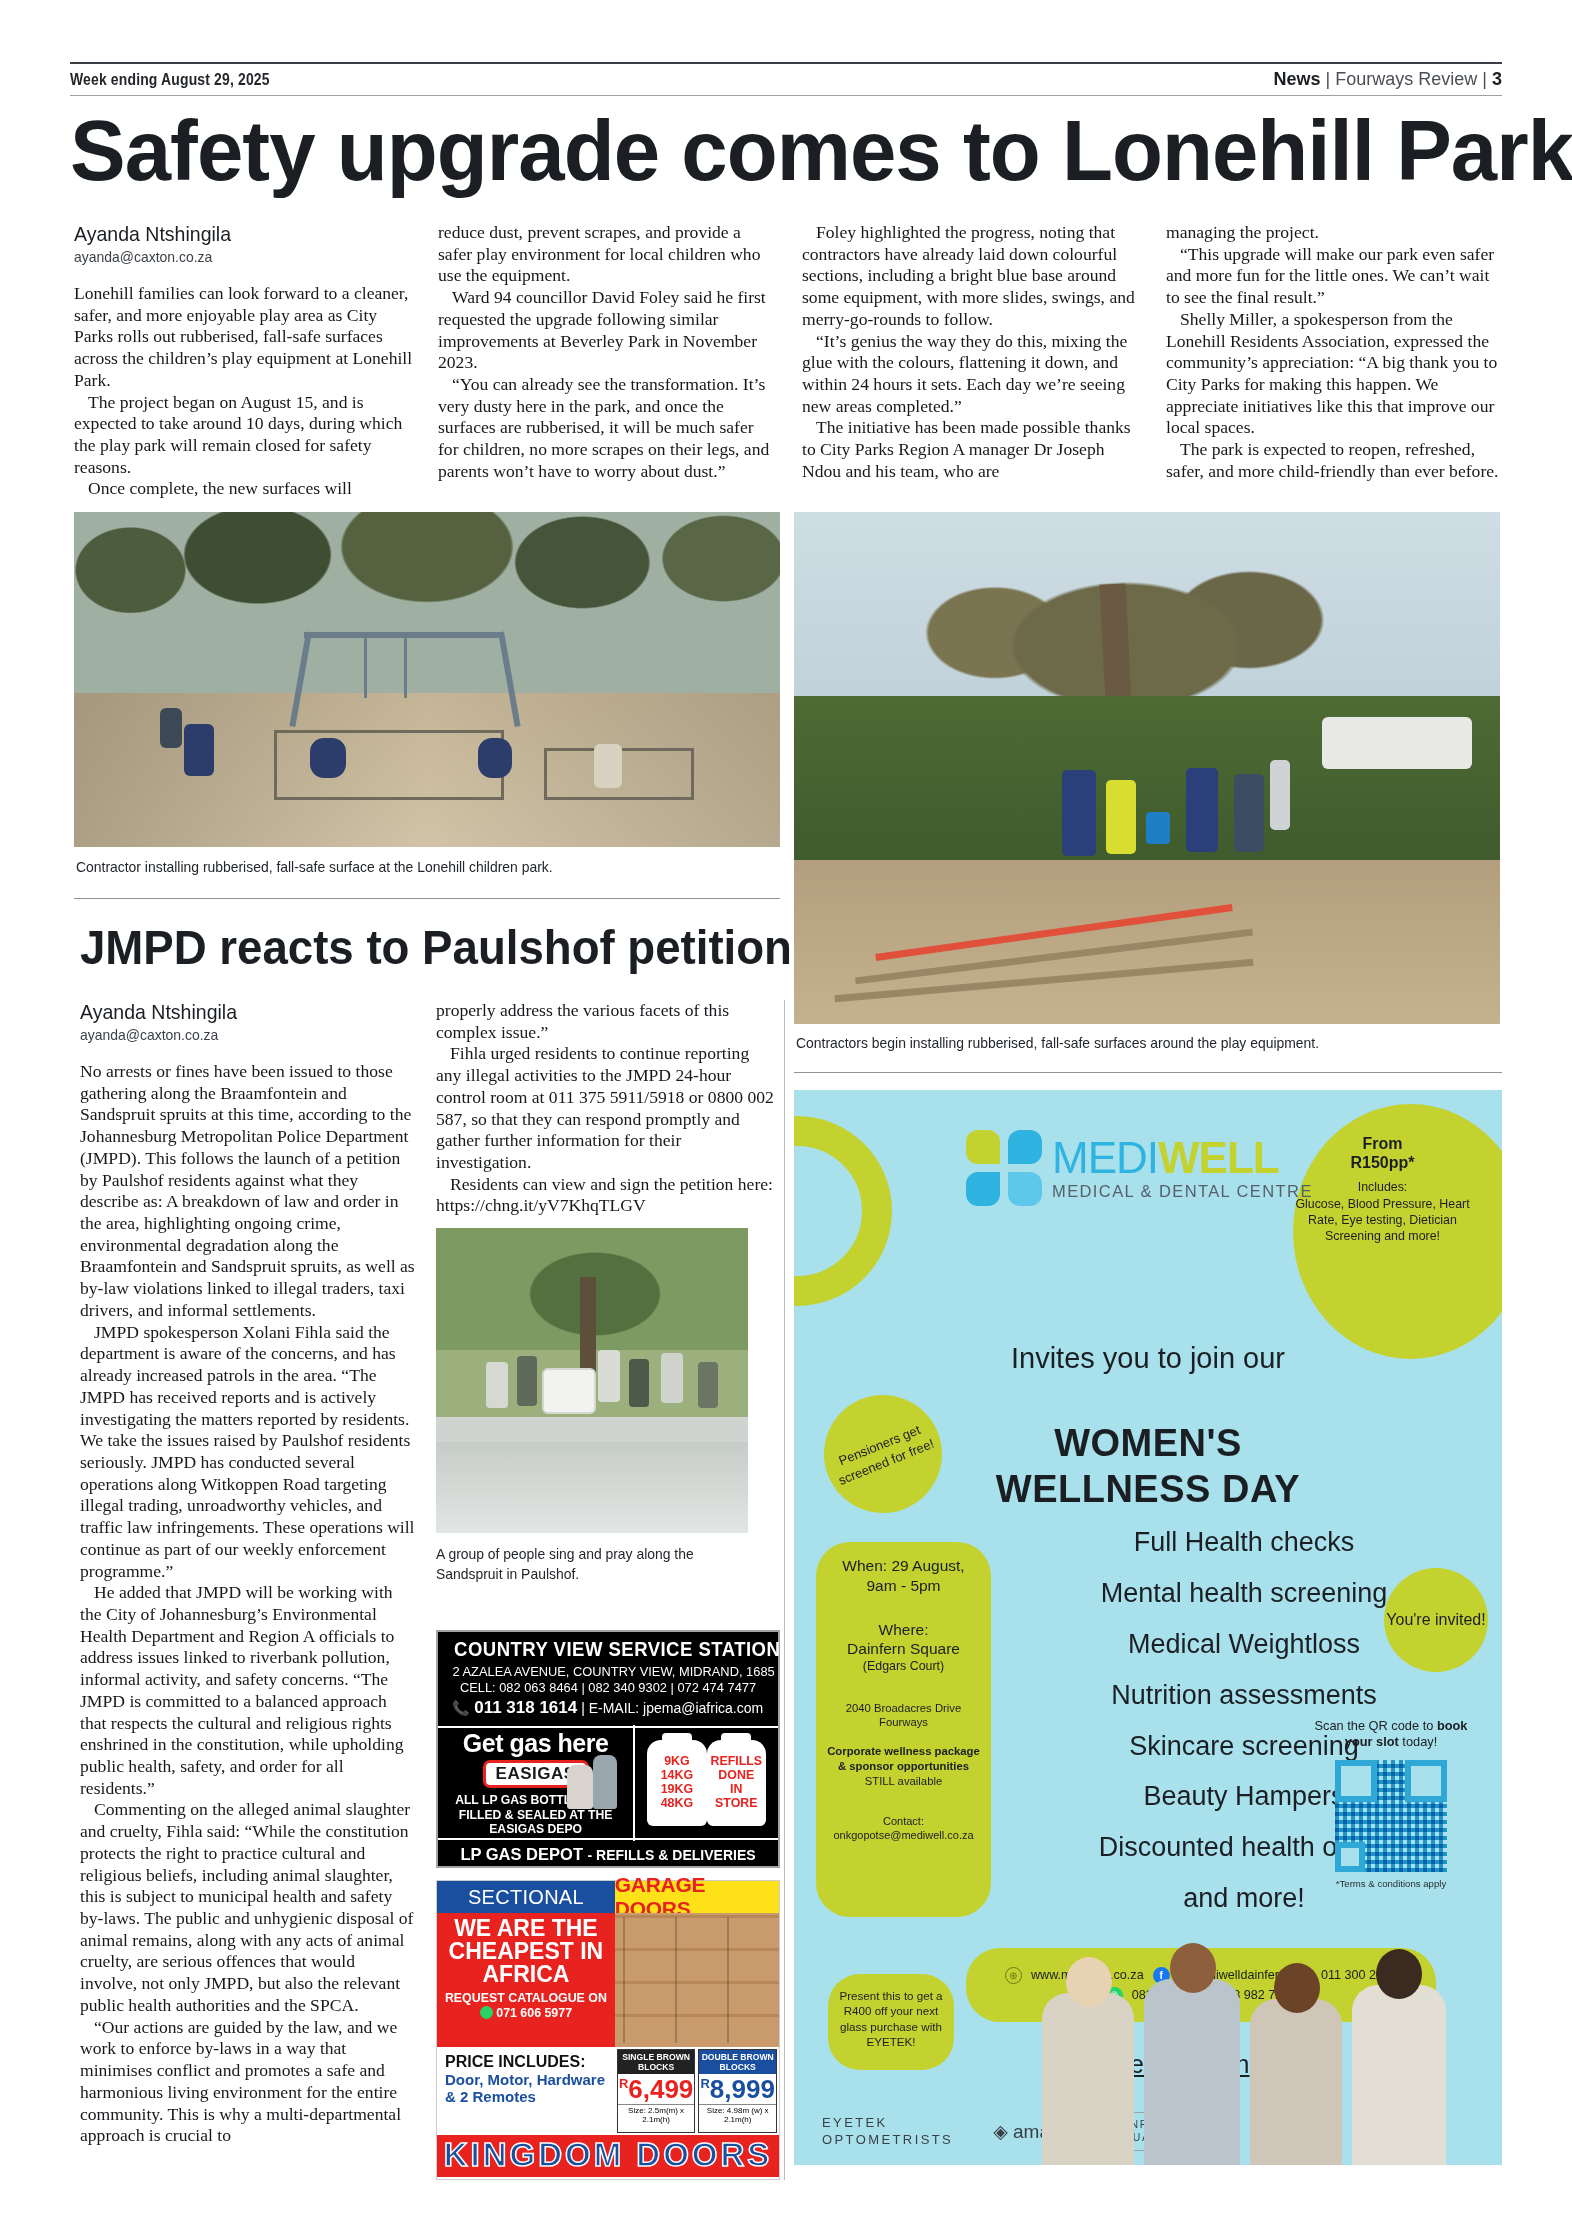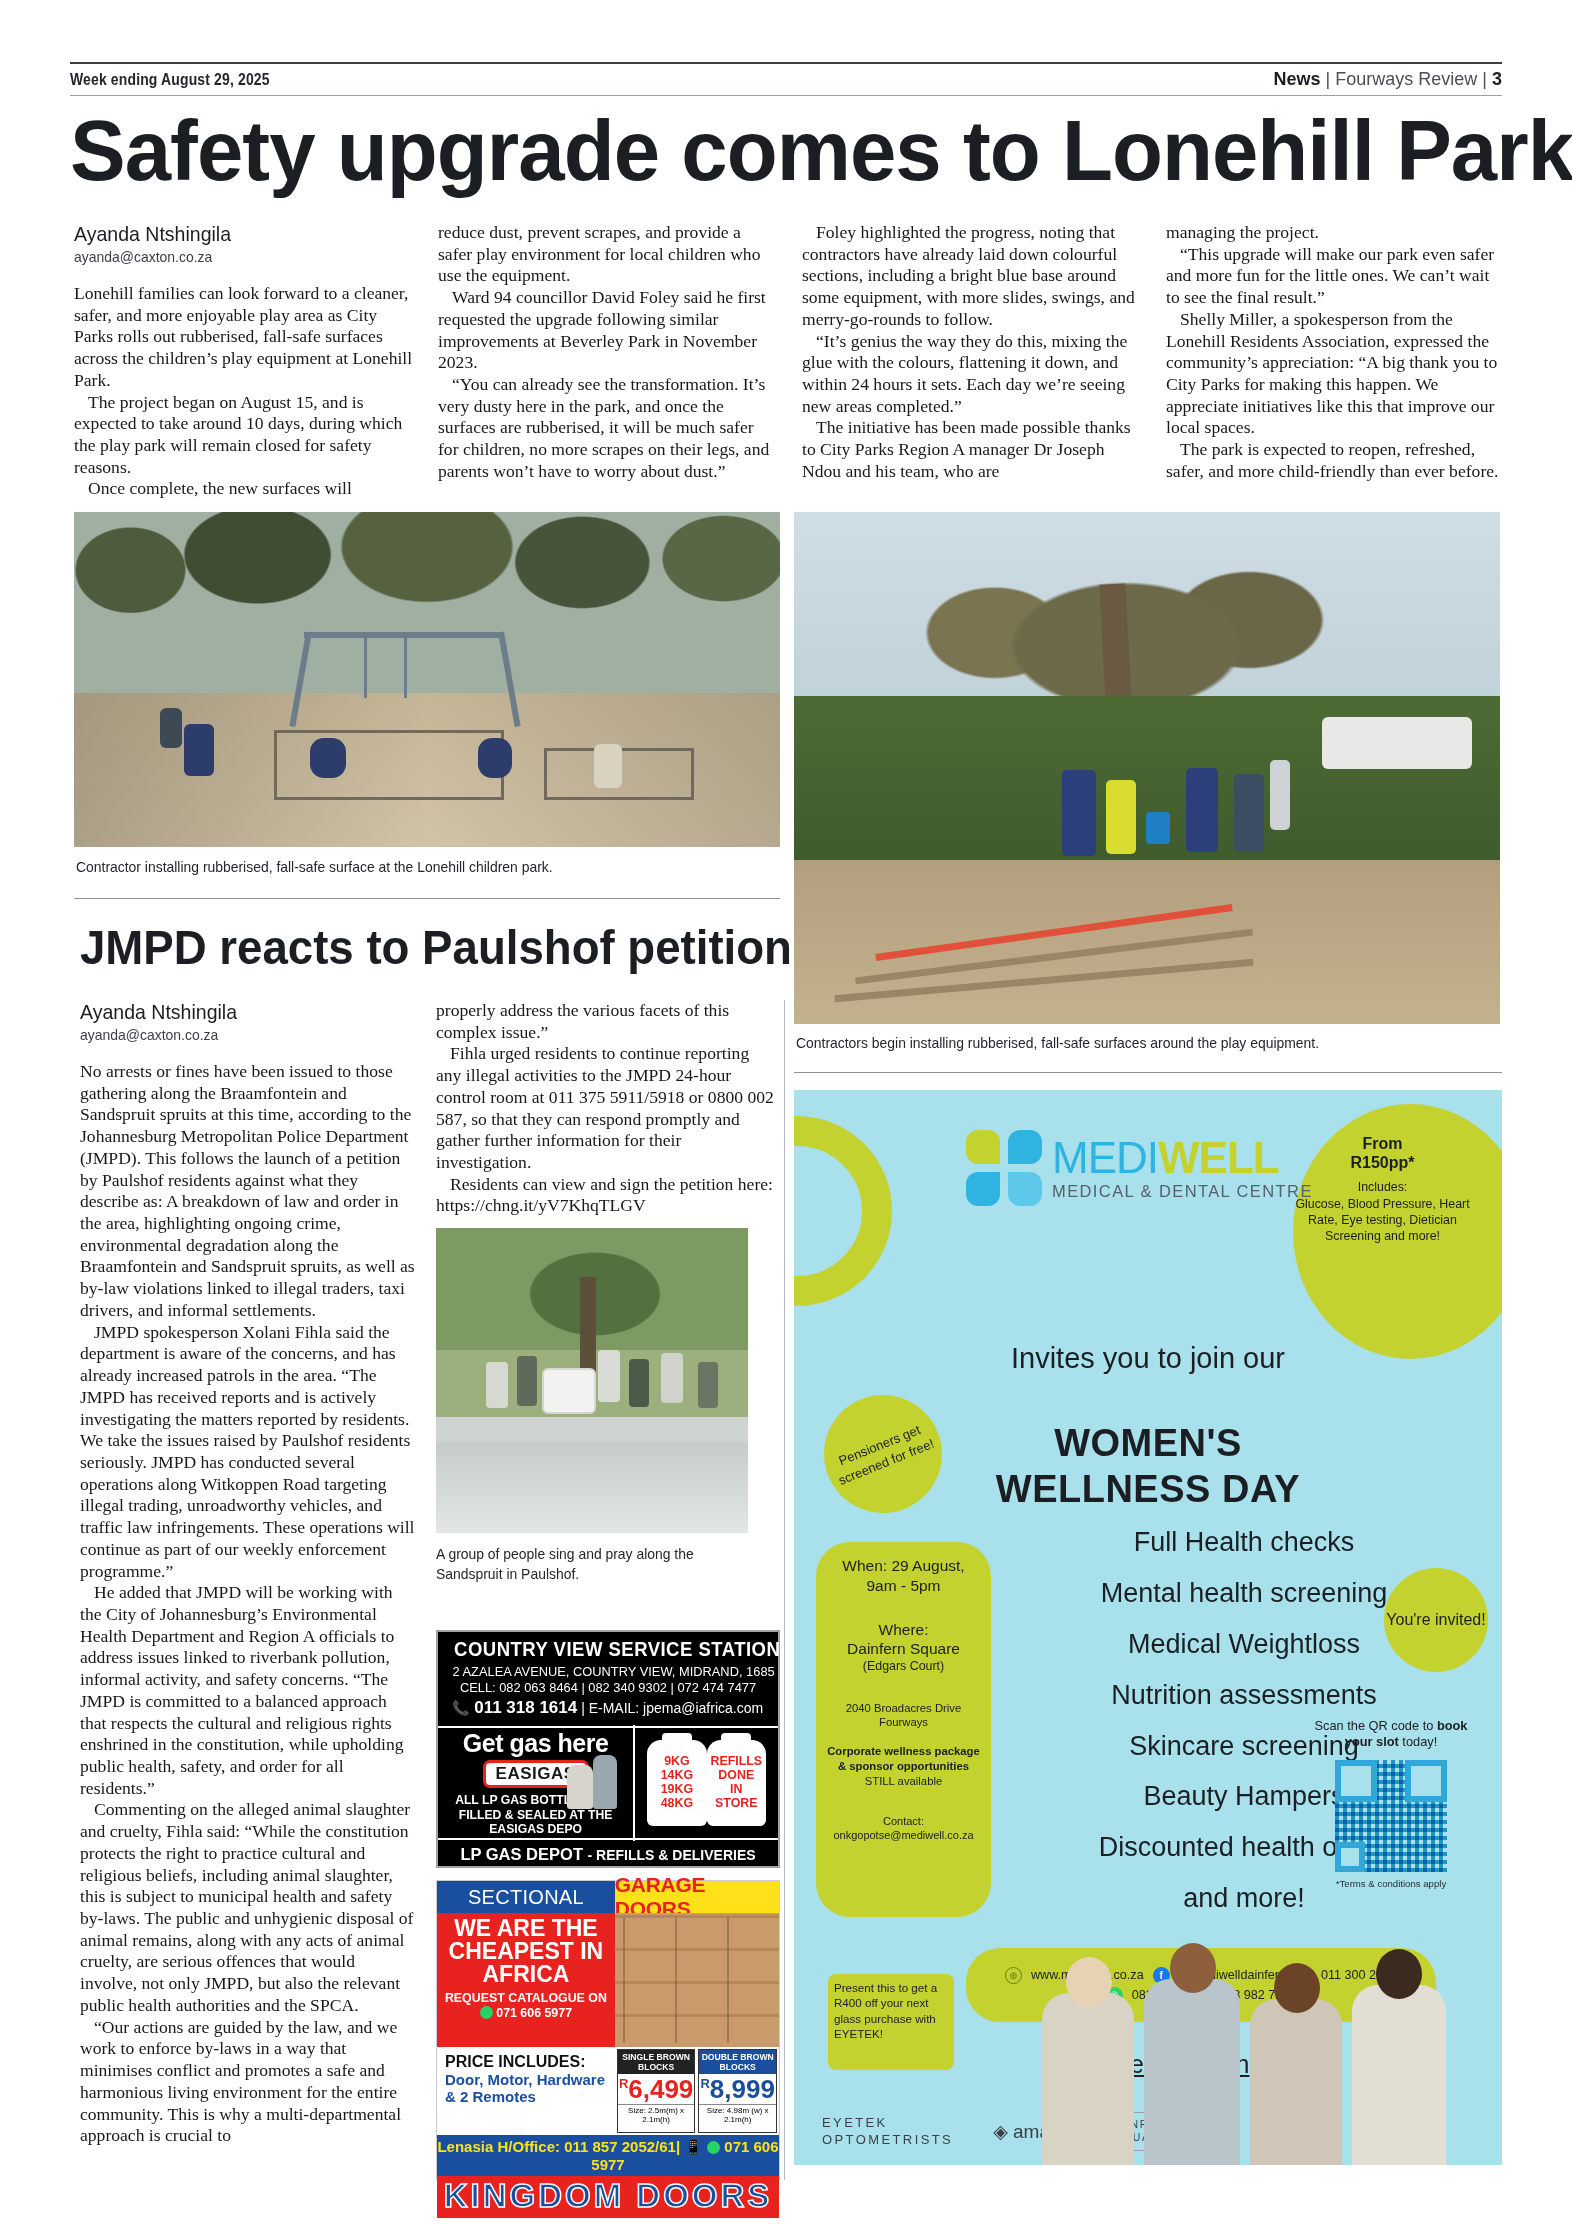--- a/index.html
+++ b/index.html
@@ -251,21 +251,21 @@
        repeating-linear-gradient(90deg,#2fa8d8 0 4px, transparent 4px 8px),
        repeating-linear-gradient(0deg,#2fa8d8 0 4px, transparent 4px 8px);
      background-blend-mode:multiply; position:relative; }
   .mw-qr::before, .mw-qr::after{ content:""; position:absolute; width:30px; height:30px;
      border:6px solid #2fa8d8; background:#a8e1ec; }
   .mw-qr::before{ left:0; top:0; } .mw-qr::after{ right:0; top:0; }
   .mw-qr-e { position:absolute; left:0; bottom:0; width:30px; height:30px;
      border:6px solid #2fa8d8; background:#a8e1ec;}
   .mw-tc { font-size:9.6px; color:#2a2f34; }
   .mw-r400 { position:absolute; left:34px; top:884px; width:126px; height:96px;
-     background:#c3d22e; border-radius:8px; padding:6px 6px;
+     background:#c3d22e; border-radius:32px; text-align:center; padding:14px 6px;
      font-size:11.6px; line-height:1.32; color:#1b1f23;}
   .mw-contact { position:absolute; left:172px; top:858px; width:470px; height:74px;
      background:#c3d22e; border-radius:34px; display:flex; flex-direction:column;
      align-items:center; justify-content:center; gap:3px; color:#1b1f23;}
   .mw-contact .r { display:flex; align-items:center; gap:9px; font-size:12.6px; white-space:nowrap;}
   .mw-ic { display:inline-flex; width:17px; height:17px; border-radius:50%;
      align-items:center; justify-content:center; font-size:10px; color:#fff; }
   .mw-ic.globe{ background:transparent; border:1.5px solid #6c7a12; color:#6c7a12;}
   .mw-ic.fb{ background:#1877f2; font-weight:bold;}
   .mw-ic.ph{ background:transparent; border:1.5px solid #6c7a12; color:#6c7a12;}
@@ -479,26 +479,20 @@
         </div>
         <div class="kd-card">
           <div class="hdr blue">DOUBLE BROWN BLOCKS</div>
           <div class="amt blue">
             <sup>R</sup><span>8,999</span>
           </div>
           <div class="sz">Size: 4.98m (w) x 2.1m(h)</div>
         </div>
       </div>
     </div>
-    <div class="kd-bar">
-      <span>Lenasia H/Office: 011 857 2052/61|</span>
-      <span>📱</span>
-      <span class="kd-wa"></span>
-      <span>071 606 5977</span>
-    </div>
     <div class="kd-logo">
       <span>KINGDOM DOORS</span>
     </div>
   </div>
 
   <div class="ad-mw">
     <div class="mw-ring"></div>
     <div class="mw-blob-r"></div>
 
     <div class="mw-from">

